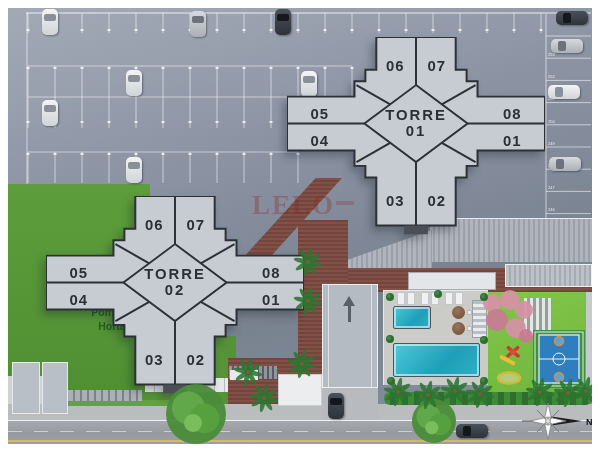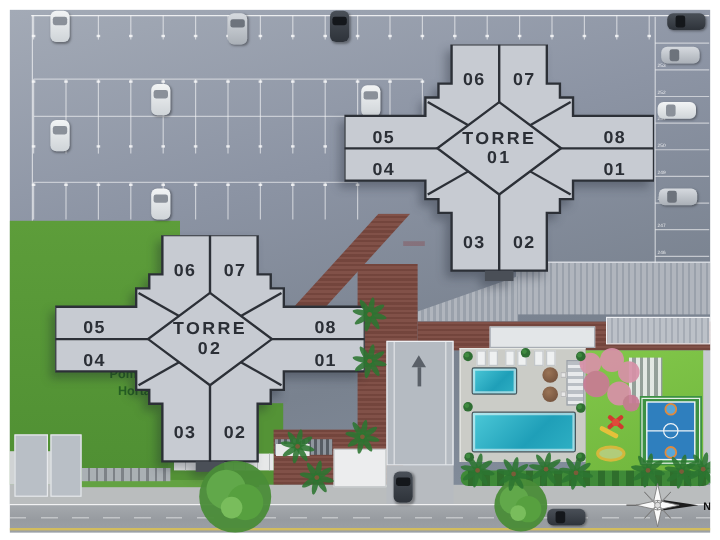--- a/index.html
+++ b/index.html
@@ -593,20 +593,21 @@
       <polygon points="48,23 30,19 30,27"></polygon>
       <polygon points="30,23 41,12 33,21" fill="#e6e6e6"></polygon>
       <polygon points="30,23 19,12 27,21" fill="#e6e6e6"></polygon>
       <polygon points="30,23 41,34 33,25" fill="#e6e6e6"></polygon>
       <polygon points="30,23 19,34 27,25" fill="#e6e6e6"></polygon>
     </g>
     <circle cx="30" cy="23" r="2.5" fill="#ddd" stroke="#888" stroke-width="0.7"></circle>
     <text x="68" y="27" font-size="9" font-weight="bold" fill="#111" font-family="Liberation Sans, sans-serif">N</text>
   </svg>
 
+  <div class="abs" id="watermark">LELO</div>
   <div class="abs" id="wmBar"></div>
 
   <div class="abs frame" id="fT"></div>
   <div class="abs frame" id="fL"></div>
   <div class="abs frame" id="fR"></div>
   <div class="abs frame" id="fB"></div>
 <div class="car v white" style="left: 42px; top: 9px;">
       <div class="win"></div>
     </div>
     <div class="car v silver" style="left: 190px; top: 11px;">

